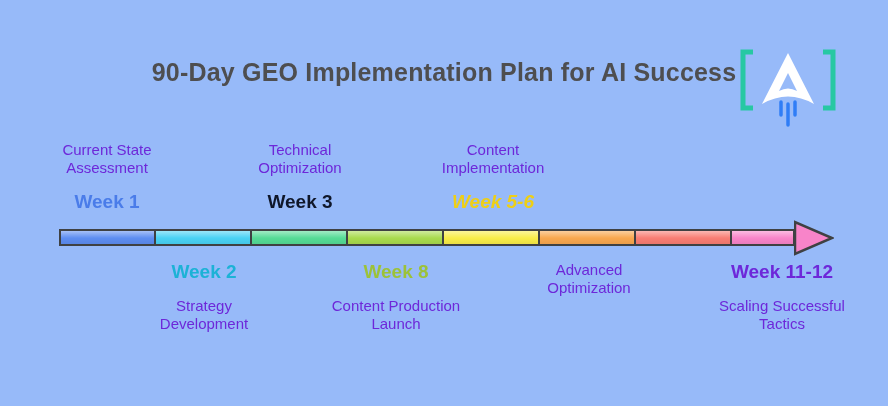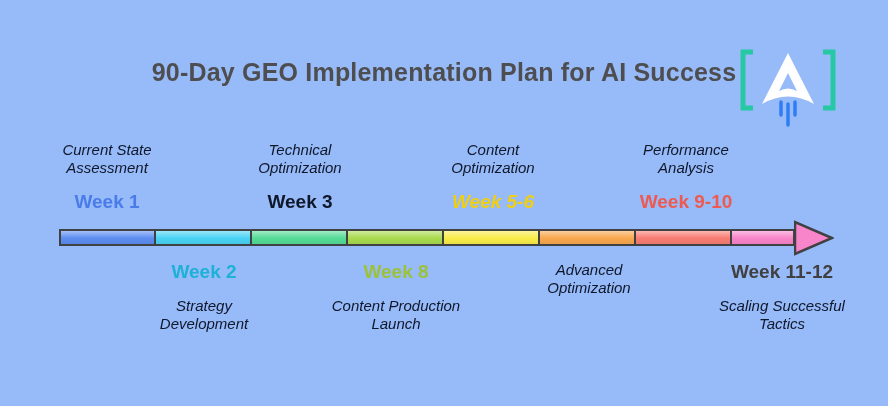--- a/index.html
+++ b/index.html
@@ -31,23 +31,22 @@
   .s5{width:96px}.s6{width:96px}.s7{width:96px}.s8{flex:1}
   .arrowhead{position:absolute;left:794px;top:220px;width:40px;height:36px;}
   
   .col{
     position:absolute;width:190px;transform:translateX(-50%);
     text-align:center;
   }
   .col.above{top:141px;}
   .col.below{top:261px;}
   .milestone{
-    font-size:15px;line-height:17.5px;color:#0f172a;
+    font-size:15px;line-height:17.5px;color:#6d28d9;
     white-space:pre-line;
-    font-style:italic;
   }
   .col.above .milestone{min-height:36px;margin-bottom:14px;}
   .week{font-size:19px;font-weight:bold;line-height:22px;}
   .col.below .week{margin-bottom:14px;}
 </style>
 </head>
 <body>
 
 <div id="canvas" style="background: rgb(151, 186, 249);">
 
@@ -83,42 +82,37 @@
 Assessment</div>
     <div class="week" style="color: rgb(74, 124, 233);">Week 1</div>
   </div>
   <div class="col above" style="left:300px">
     <div class="milestone">Technical
 Optimization</div>
     <div class="week" style="color: #0f172a;">Week 3</div>
   </div>
   <div class="col above" style="left:493px">
     <div class="milestone">Content
-Optimization</div>
+Implementation</div>
     <div class="week" style="color: rgb(238, 207, 21); font-style: italic;">Week 5-6</div>
-  </div>
-  <div class="col above" style="left:686px">
-    <div class="milestone">Performance
-Analysis</div>
-    <div class="week" style="color: rgb(238, 90, 80);">Week 9-10</div>
   </div>
 
   <div class="col below" style="left:204px">
     <div class="week" style="color: rgb(28, 178, 214);">Week 2</div>
     <div class="milestone">Strategy
 Development</div>
   </div>
   <div class="col below" style="left:396px">
     <div class="week" style="color: rgb(156, 194, 56);">Week 8</div>
     <div class="milestone">Content Production
 Launch</div>
   </div>
   <div class="col below" style="left:589px">
     <div class="milestone">Advanced
 Optimization</div>
   </div>
   <div class="col below" style="left:782px">
-    <div class="week" style="color: #404040;">Week 11-12</div>
+    <div class="week" style="color: #6d28d9;">Week 11-12</div>
     <div class="milestone">Scaling Successful
 Tactics</div>
   </div>
 
 </div>
 
 </body></html>

